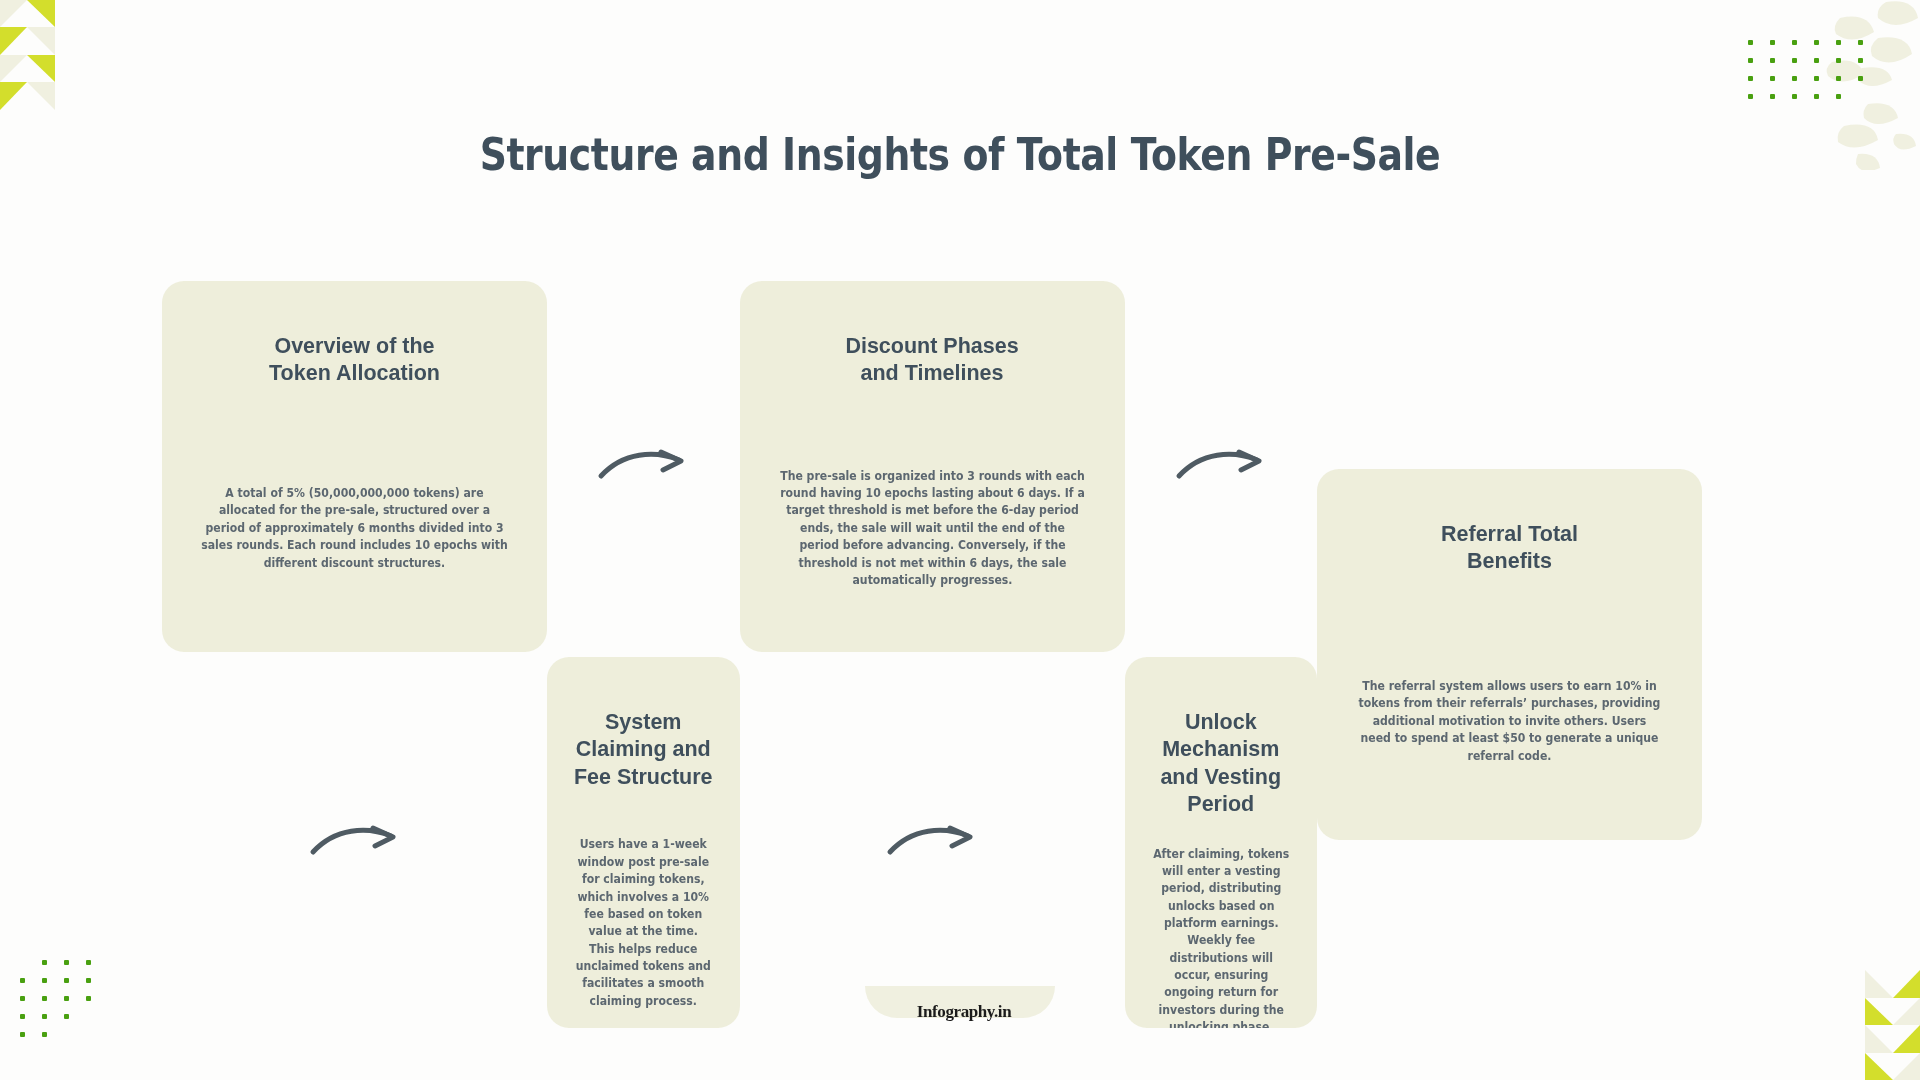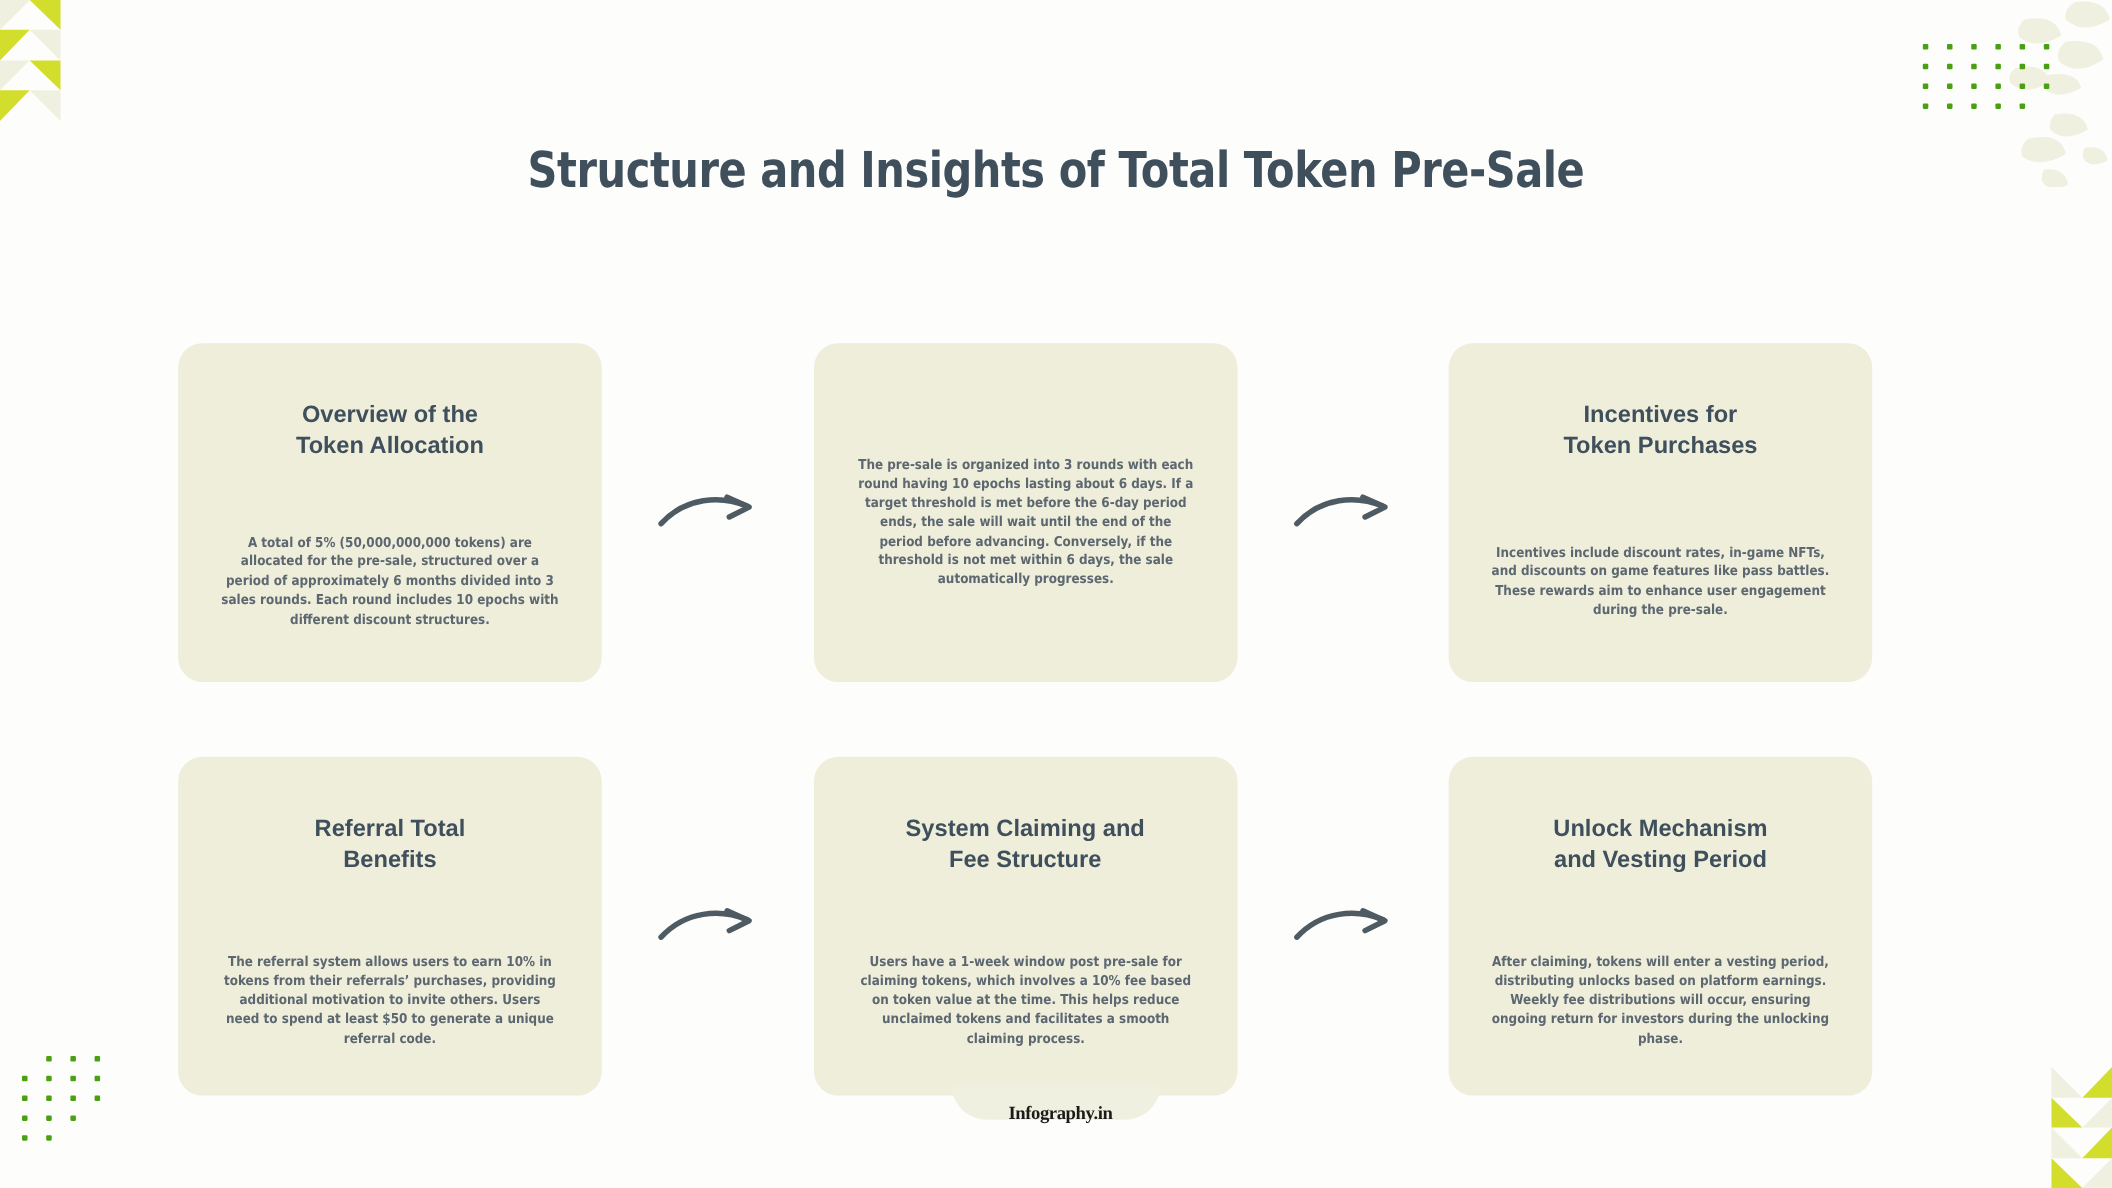--- a/index.html
+++ b/index.html
@@ -47,21 +47,21 @@
     width: 1540px;
     display: grid;
     grid-template-columns: 385px 1fr 385px 1fr 385px;
     grid-template-rows: 308px 68px 308px;
     align-items: center;
   }
 
   .card {
     background: #eeeedb;
     border-radius: 22px;
-    height: 308px;
+    height: 371px;
     padding: 0 18px;
     box-sizing: border-box;
     display: flex;
     flex-direction: column;
     align-items: center;
     overflow: hidden;
   }
 
   .card-title {
     margin-top: 52px;
@@ -222,35 +222,32 @@
   </div>
 
   <div class="arrow-cell">
     <svg width="92" height="40" viewBox="0 0 92 40">
       <path d="M4 30 C26 6, 58 4, 82 14" stroke="#4f5b63" stroke-width="5" fill="none" stroke-linecap="round"></path>
       <path d="M64 6 L84 15 L66 24" stroke="#4f5b63" stroke-width="5" fill="none" stroke-linecap="round" stroke-linejoin="round"></path>
     </svg>
   </div>
 
   <div class="card row-1">
+    <div class="card-title">Discount Phases
+and Timelines</div>
     <div class="card-body">The pre-sale is organized into 3 rounds with each round having 10 epochs lasting about 6 days. If a target threshold is met before the 6-day period ends, the sale will wait until the end of the period before advancing. Conversely, if the threshold is not met within 6 days, the sale automatically progresses.</div>
   </div>
 
   <div class="arrow-cell">
     <svg width="92" height="40" viewBox="0 0 92 40">
       <path d="M4 30 C26 6, 58 4, 82 14" stroke="#4f5b63" stroke-width="5" fill="none" stroke-linecap="round"></path>
       <path d="M64 6 L84 15 L66 24" stroke="#4f5b63" stroke-width="5" fill="none" stroke-linecap="round" stroke-linejoin="round"></path>
     </svg>
   </div>
 
-  <div class="card row-1">
-    <div class="card-title">Incentives for
-Token Purchases</div>
-    <div class="card-body">Incentives include discount rates, in-game NFTs, and discounts on game features like pass battles. These rewards aim to enhance user engagement during the pre-sale.</div>
-  </div>
 
   <div></div>
   <div></div>
   <div></div>
   <div></div>
   <div></div>
 
   <div class="card row-2">
     <div class="card-title">Referral Total
 Benefits</div>

